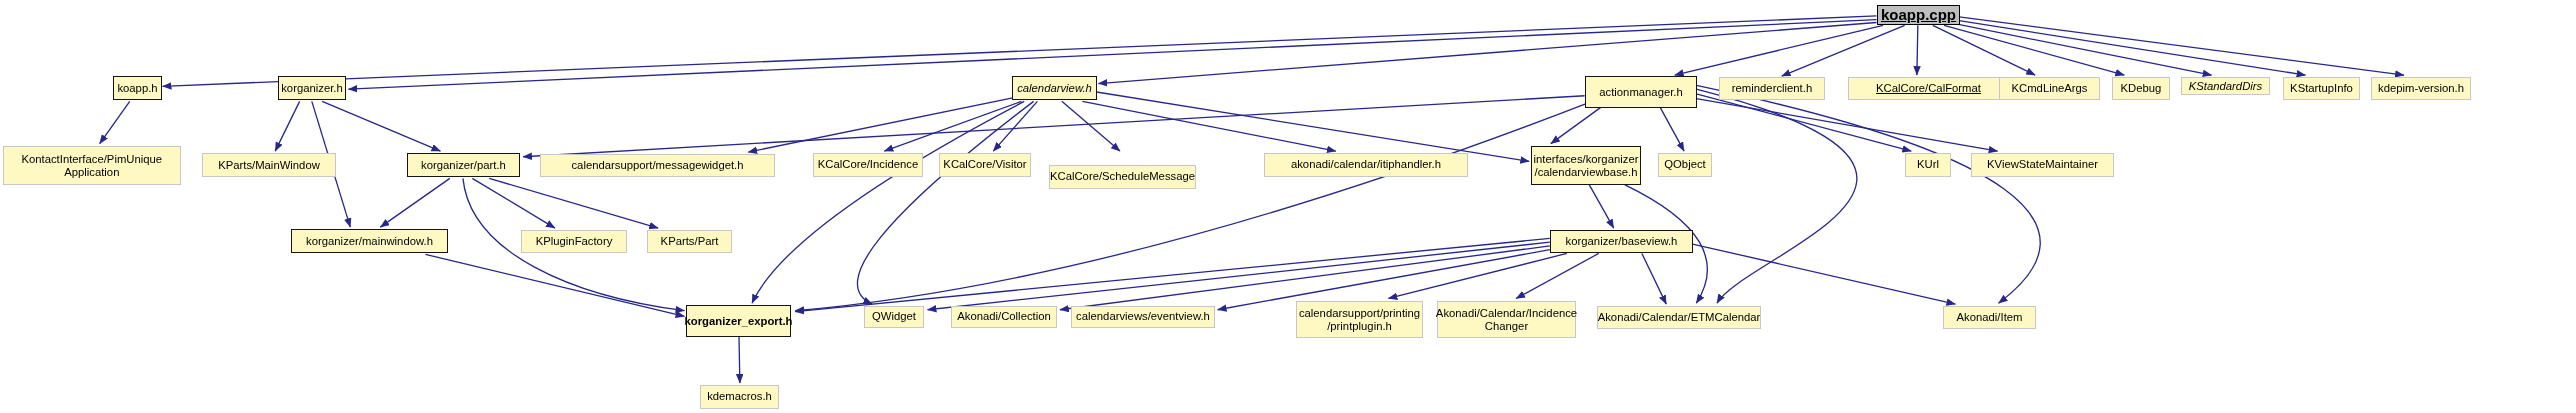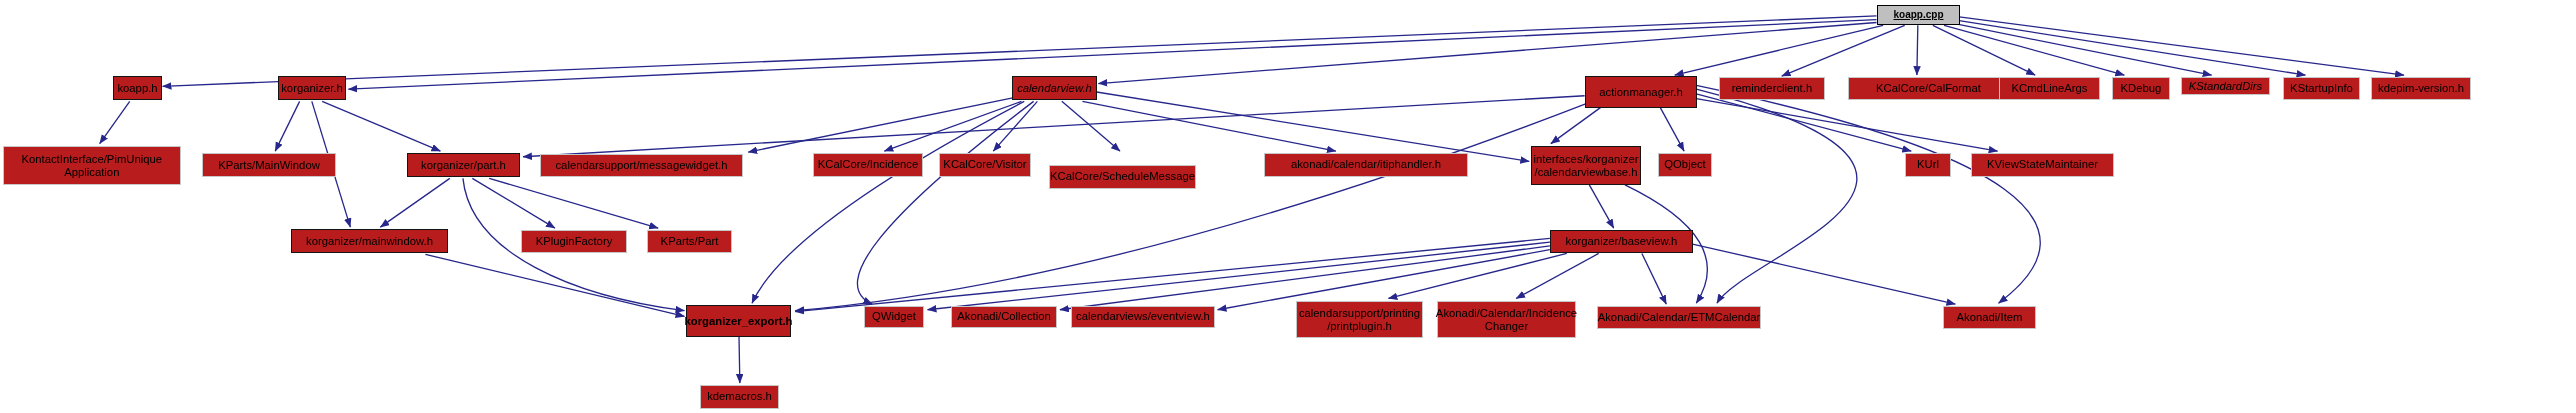--- a/index.html
+++ b/index.html
@@ -10,28 +10,28 @@
     background:#ffffff;
     overflow:hidden;
   }
   #edges-layer{position:absolute;left:0;top:0;width:2576px;height:413px;}
   .node{
     position:absolute;
     display:flex;align-items:center;justify-content:center;
     text-align:center;
     font-size:11.3px;line-height:1.15;
     color:#000000;
-    background:#b91c1c;
+    background:#fef9c3;
     box-sizing:border-box;
     white-space:pre-line;
     z-index:2;
   }
   .node.plain{border:1.4px solid #c7c7c7;}
   .node.linked{border:1.9px solid #141414;cursor:pointer;}
-  .node.root{border:1.9px solid #000000;font-weight:bold;font-size:10px;text-decoration:underline;}
+  .node.root{border:1.9px solid #000000;font-weight:bold;font-size:15px;text-decoration:underline;}
   .edge{fill:none;stroke-width:1.4px;}
 </style>
 </head>
 <body>
 
 <div id="graph-canvas">
   <svg id="edges-layer" width="2576" height="413" viewBox="0 0 2742 440" xmlns="http://www.w3.org/2000/svg">
     <defs>
       <marker id="arrowhead" markerWidth="11" markerHeight="9" refX="9.5" refY="4" orient="auto" markerUnits="userSpaceOnUse">
         <path d="M0,0 L10,4 L0,8 z" fill="#26268b"></path>
@@ -87,31 +87,31 @@
         <path d="M1802,260 L2082,324" class="edge" stroke="#26268b" marker-end="url(#arrowhead)"></path>
       </g>
   </svg>
   <div id="nodes-layer">
       <div class="node root" style="left: 1877px; top: 4.7px; width: 83px; height: 20.7px; background: rgb(191, 191, 191);">koapp.cpp</div>
       <div class="node linked" style="left: 113px; top: 76px; width: 49px; height: 24.4px;">koapp.h</div>
       <div class="node linked" style="left: 278px; top: 76px; width: 68px; height: 24.4px;">korganizer.h</div>
       <div class="node linked" style="left: 1012px; top: 76px; width: 85px; height: 24.4px; font-style: italic;">calendarview.h</div>
       <div class="node linked" style="left: 1585px; top: 76px; width: 112px; height: 32px;">actionmanager.h</div>
       <div class="node plain" style="left: 1719px; top: 77px; width: 106px; height: 22.5px;">reminderclient.h</div>
-      <div class="node plain" style="left: 1848px; top: 77px; width: 161px; height: 22.5px;">KCalCore/CalFormat</div>
+      <div class="node plain" style="left: 1848px; top: 77px; width: 161px; height: 22.5px; text-decoration: underline;">KCalCore/CalFormat</div>
       <div class="node plain" style="left: 1999px; top: 77px; width: 101px; height: 22.5px;">KCmdLineArgs</div>
       <div class="node plain" style="left: 2112px; top: 77px; width: 58px; height: 22.5px;">KDebug</div>
       <div class="node plain" style="left: 2181px; top: 77px; width: 89px; height: 18px; font-style: italic;">KStandardDirs</div>
       <div class="node plain" style="left: 2283px; top: 77px; width: 77px; height: 22.5px;">KStartupInfo</div>
       <div class="node plain" style="left: 2371px; top: 77px; width: 100px; height: 22.5px;">kdepim-version.h</div>
       <div class="node plain" style="left: 2.8px; top: 146px; width: 178px; height: 39px;">KontactInterface/PimUnique
 Application</div>
       <div class="node plain" style="left: 202px; top: 153px; width: 134px; height: 24.4px;">KParts/MainWindow</div>
       <div class="node linked" style="left: 407px; top: 153px; width: 113px; height: 24.4px;">korganizer/part.h</div>
-      <div class="node plain" style="left: 540px; top: 154px; width: 203px; height: 22.5px;">calendarsupport/messagewidget.h</div>
+      <div class="node plain" style="left: 540px; top: 154px; width: 235px; height: 22.5px;">calendarsupport/messagewidget.h</div>
       <div class="node plain" style="left: 813px; top: 153px; width: 110px; height: 23.5px;">KCalCore/Incidence</div>
       <div class="node plain" style="left: 939px; top: 153px; width: 92px; height: 23.5px;">KCalCore/Visitor</div>
       <div class="node plain" style="left: 1049px; top: 153px; width: 147px; height: 23.5px; margin-top: 12px;">KCalCore/ScheduleMessage</div>
       <div class="node plain" style="left: 1264px; top: 153px; width: 204px; height: 23.5px;">akonadi/calendar/itiphandler.h</div>
       <div class="node linked" style="left: 1531px; top: 146px; width: 110px; height: 39px;">interfaces/korganizer
 /calendarviewbase.h</div>
       <div class="node plain" style="left: 1658px; top: 153px; width: 54px; height: 23.5px;">QObject</div>
       <div class="node plain" style="left: 1905px; top: 153px; width: 46px; height: 23.5px;">KUrl</div>
       <div class="node plain" style="left: 1971px; top: 153px; width: 143px; height: 23.5px;">KViewStateMaintainer</div>
       <div class="node linked" style="left: 291px; top: 229px; width: 157px; height: 24.4px;">korganizer/mainwindow.h</div>

